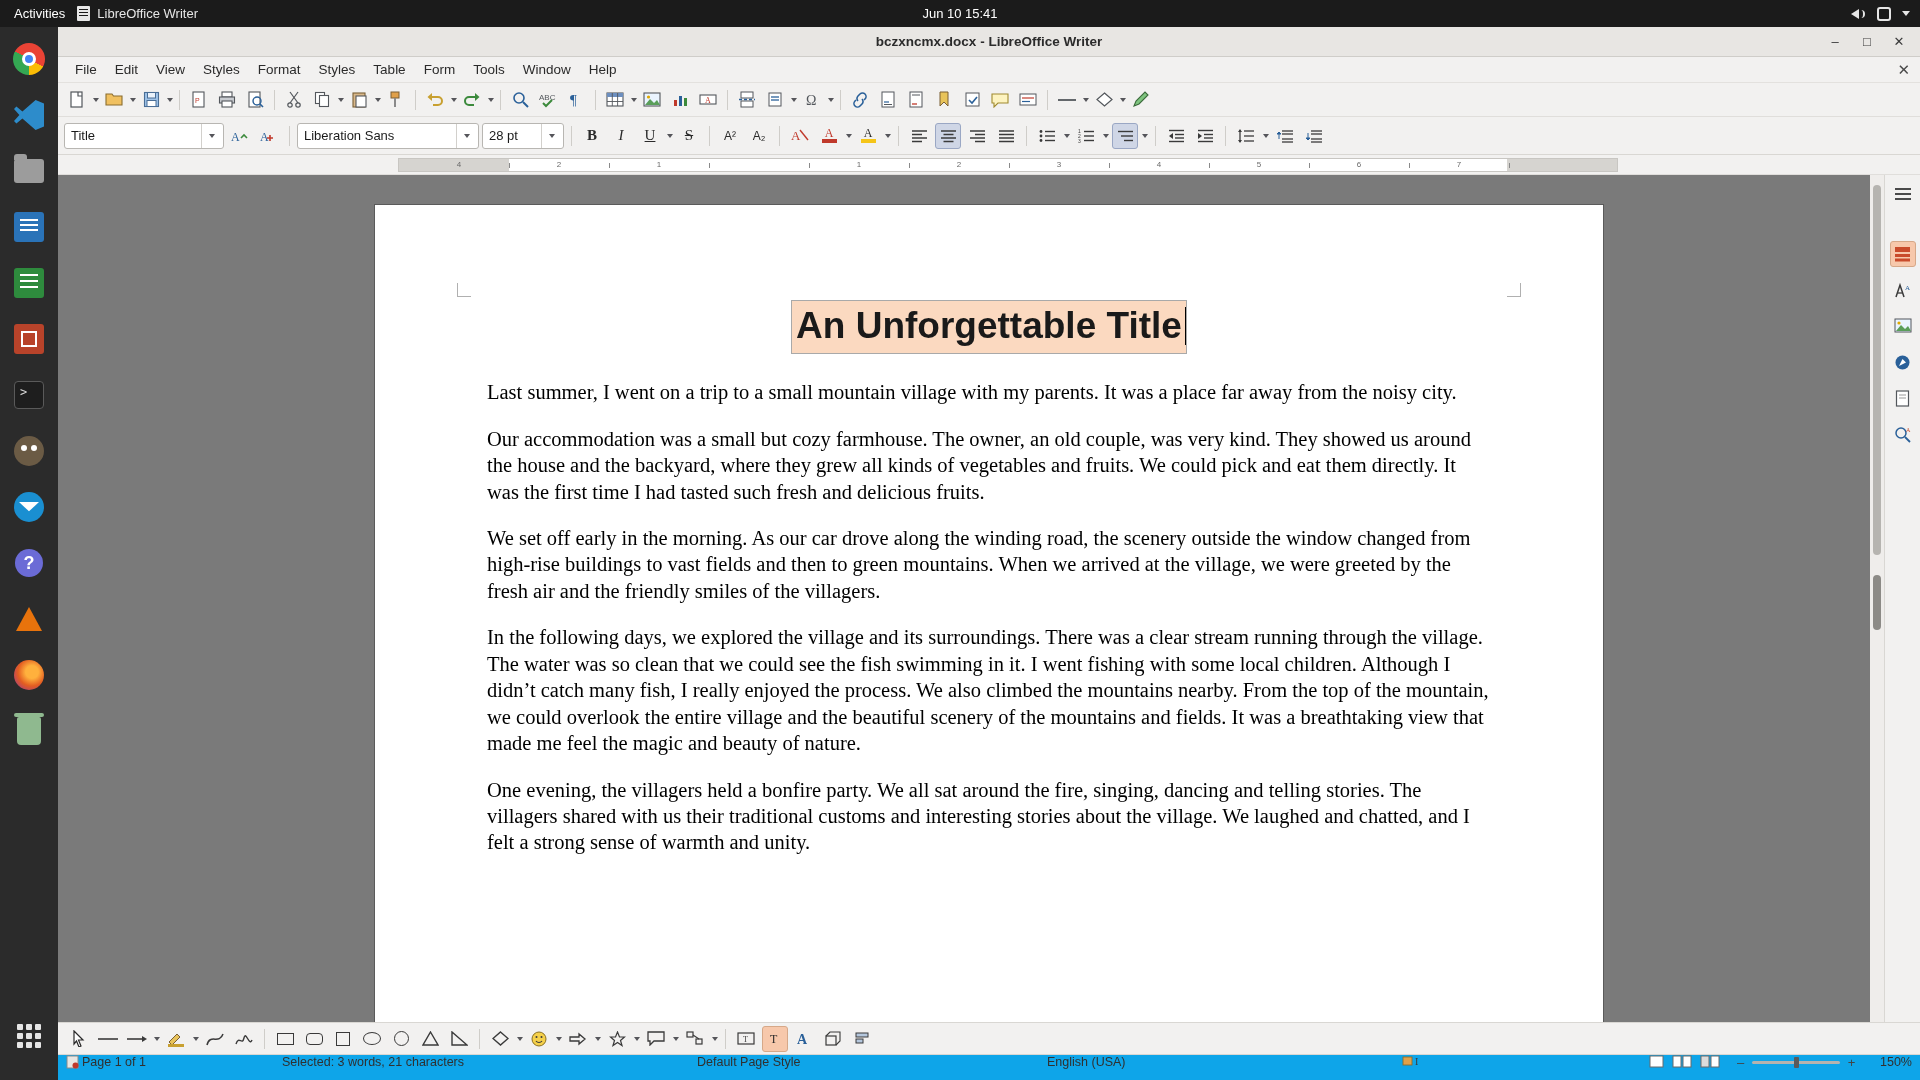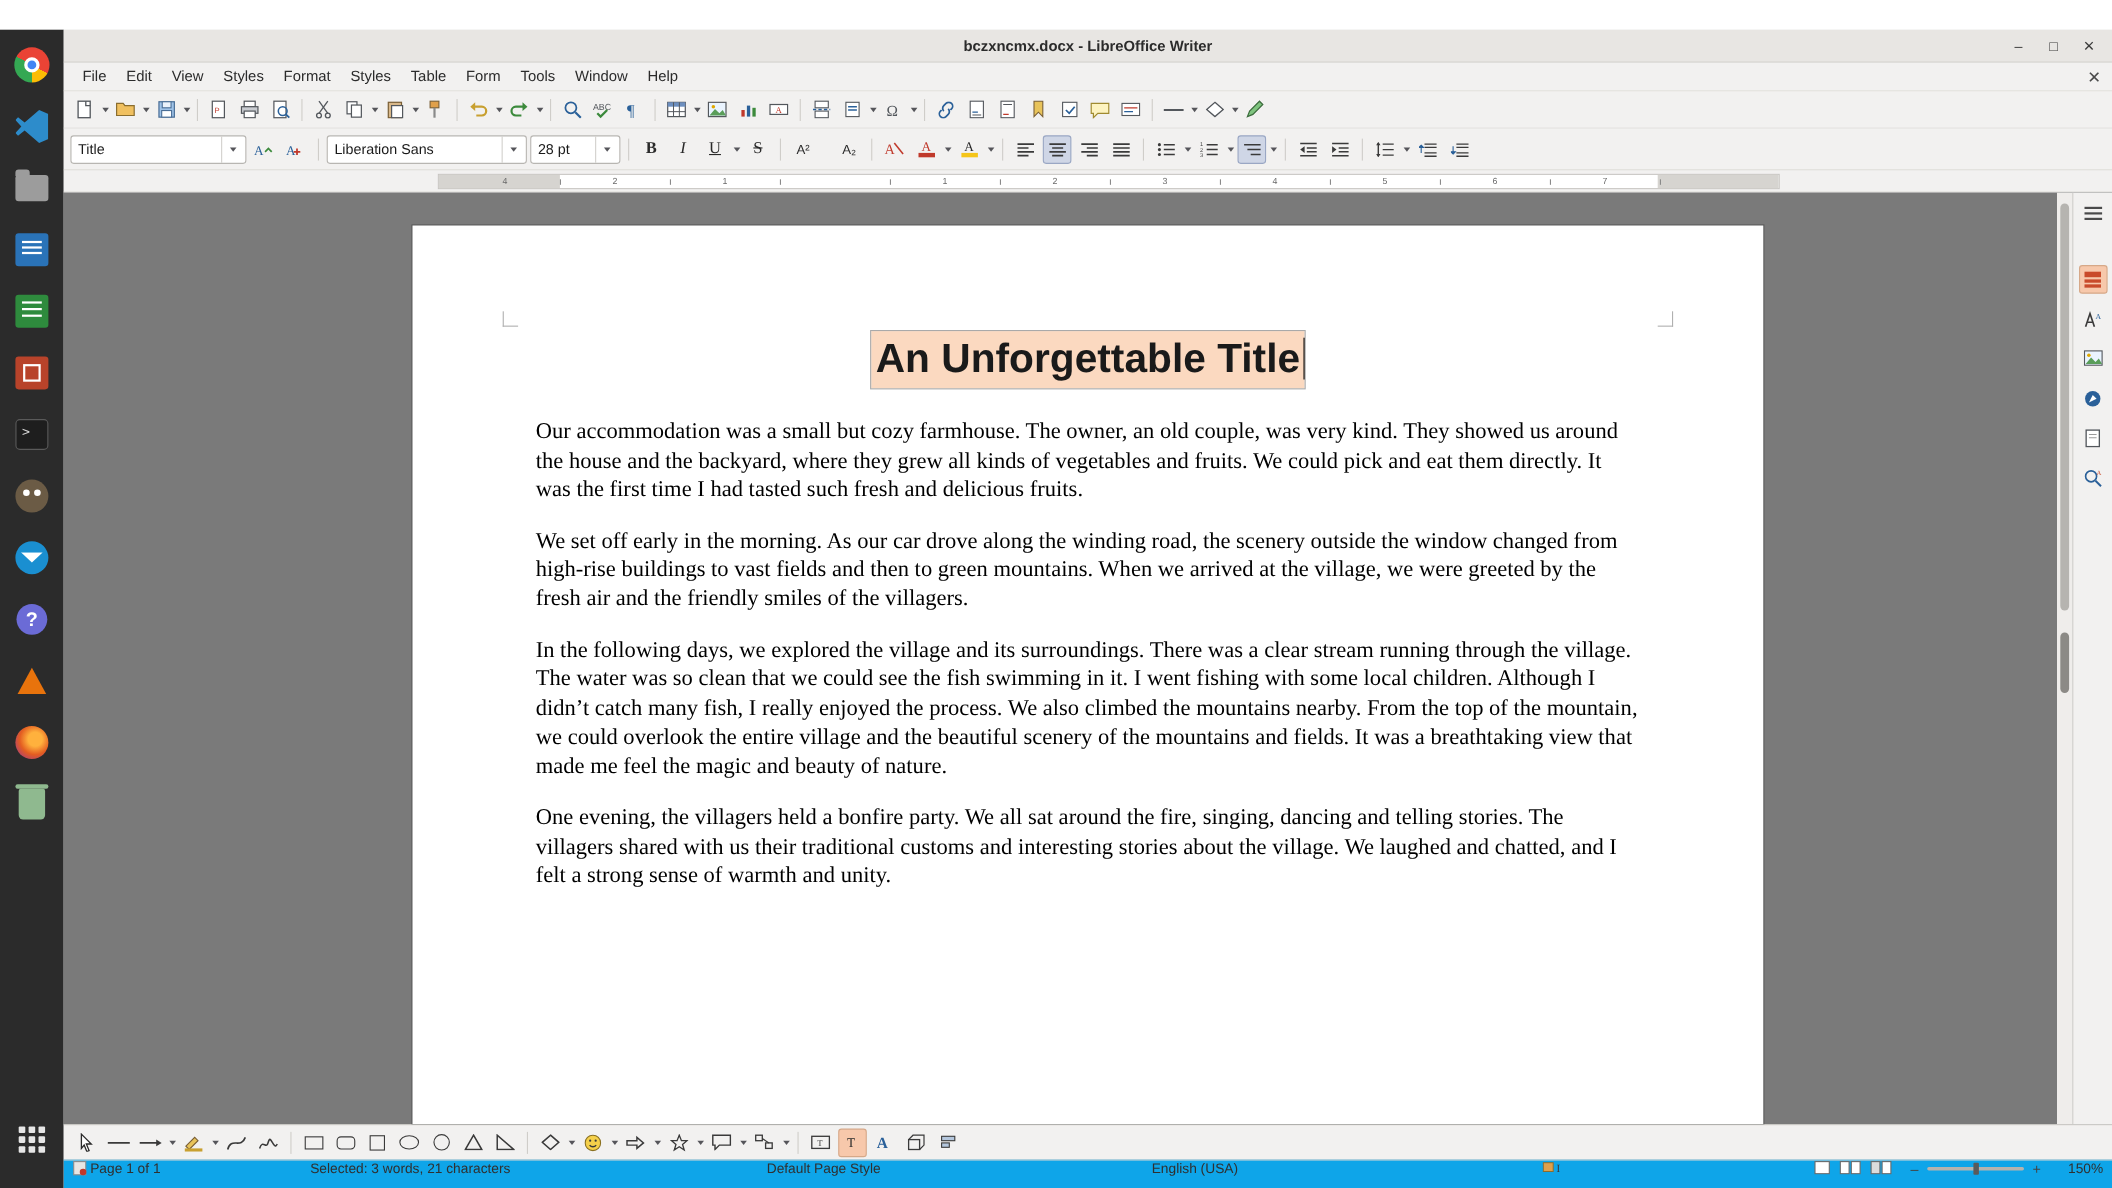--- a/index.html
+++ b/index.html
@@ -211,20 +211,38 @@
   .zs-knob { position:absolute; left: 42px; top:-4px; width:5px;height:11px;background:#5a5a5a;border-radius:1px;}
   .zs-pm { width: 13px; text-align:center; color:#444; font-size:13px;}
 
   svg { display: block; }
 </style>
 </head>
 <body>
 
 <div id="app">
 
+  <div class="topbar">
+    <div class="activities">Activities</div>
+    <div class="appname">
+      <span class="appicon"></span>
+      <span>LibreOffice Writer</span>
+    </div>
+    <div class="clock">Jun 10  15:41</div>
+    <div class="tray">
+      <span class="tray-icon">
+          <i class="spk"></i>
+          <i class="spk-wave"></i>
+        </span>
+      <span class="tray-icon">
+          <i class="pwr" style="display:block;margin:1px 0 0 1px;"></i>
+        </span>
+      <span class="chev"></span>
+    </div>
+  </div>
 
   <div class="dock">
     <div class="dock-item">
         <span class="chrome-ic"></span>
       </div>
     <div class="dock-item">
         <span class="vscode-ic"></span>
       </div>
     <div class="dock-item">
         <span class="files-ic"></span>
@@ -555,21 +573,21 @@
           </span>
       </div>
       <div class="tb-sep"></div>
       <div class="fmt-btn" style="font-family:'Liberation Serif',serif;font-weight:bold;">B</div>
       <div class="fmt-btn" style="font-family:'Liberation Serif',serif;font-style:italic;">I</div>
       <div class="fmt-btn" style="font-family:'Liberation Serif',serif;text-decoration:underline;">U</div>
       <div class="tb-drop"></div>
       <div class="fmt-btn" style="font-family:'Liberation Serif',serif;text-decoration:line-through;">S</div>
       <div class="tb-sep"></div>
       <div class="fmt-btn" style="font-size:12px;">A²</div>
-      <div class="fmt-btn" style="font-size:12px;margin-left:13px;">A₂</div>
+      <div class="fmt-btn" style="font-size:12px;">A₂</div>
       <div class="tb-sep"></div>
       <div class="fmt-btn">
         <svg width="18" height="17" viewBox="0 0 18 17">
             <text x="0" y="13" font-size="13" fill="#c0392b" font-family="Liberation Serif">A</text>
             <line x1="9" y1="3" x2="17" y2="13" stroke="#c0392b" stroke-width="1.4"></line>
           </svg>
       </div>
       <div class="fmt-btn" style="flex-direction:column;gap:0;">
         <span style="font-family:'Liberation Serif',serif;font-size:12px;line-height:11px;color:#c0392b;">A</span>
         <span style="display:block;width:15px;height:4px;background:#c0392b;"></span>
@@ -749,20 +767,21 @@
         <div class="tick" style="left:1110px;"></div>
       </div>
     </div>
 
     <div class="docarea">
       <div class="page">
         <span class="corner tl"></span>
         <span class="corner tr"></span>
         <div class="doc-body">
           <h1 class="doc-title"><span class="sel">An Unforgettable Title</span><span class="caret"></span></h1>
+          <p class="doc-p">Last summer, I went on a trip to a small mountain village with my parents. It was a place far away from the noisy city.</p>
           <p class="doc-p">Our accommodation was a small but cozy farmhouse. The owner, an old couple, was very kind. They showed us around the house and the backyard, where they grew all kinds of vegetables and fruits. We could pick and eat them directly. It was the first time I had tasted such fresh and delicious fruits.</p>
           <p class="doc-p">We set off early in the morning. As our car drove along the winding road, the scenery outside the window changed from high-rise buildings to vast fields and then to green mountains. When we arrived at the village, we were greeted by the fresh air and the friendly smiles of the villagers.</p>
           <p class="doc-p">In the following days, we explored the village and its surroundings. There was a clear stream running through the village. The water was so clean that we could see the fish swimming in it. I went fishing with some local children. Although I didn’t catch many fish, I really enjoyed the process. We also climbed the mountains nearby. From the top of the mountain, we could overlook the entire village and the beautiful scenery of the mountains and fields. It was a breathtaking view that made me feel the magic and beauty of nature.</p>
           <p class="doc-p">One evening, the villagers held a bonfire party. We all sat around the fire, singing, dancing and telling stories. The villagers shared with us their traditional customs and interesting stories about the village. We laughed and chatted, and I felt a strong sense of warmth and unity.</p>
         </div>
       </div>
 
       <div class="vscroll" style="right:36px;">
         <div class="thumb" style="top:10px;height:370px;"></div>
         <div class="thumb" style="top:400px;height:55px;background:#8c8a86;"></div>

